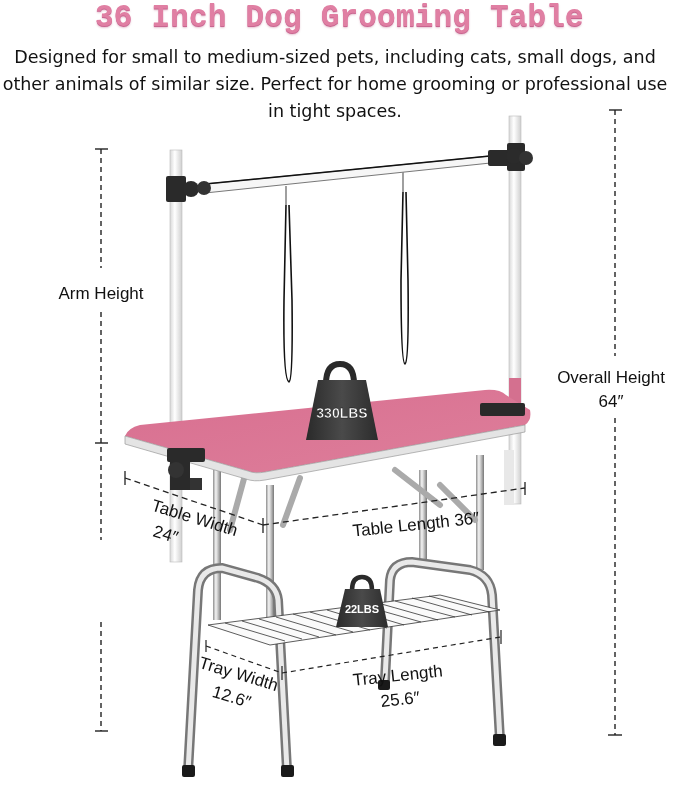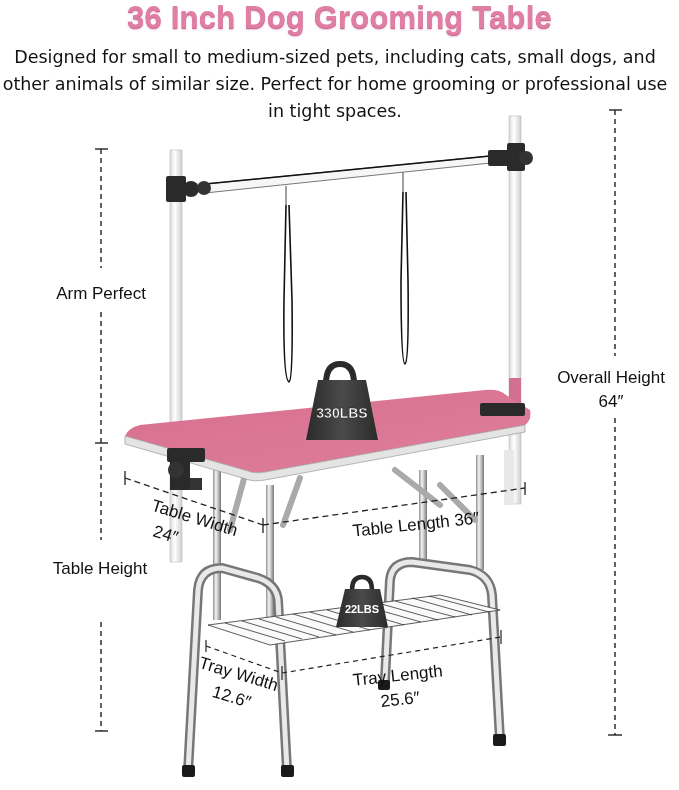--- a/index.html
+++ b/index.html
@@ -1,19 +1,19 @@
 <!DOCTYPE html>
 <html><head>
 <meta charset="utf-8">
 <style>
   html, body { margin: 0; padding: 0; background: #ffffff; }
   body { width: 679px; height: 790px; position: relative; overflow: hidden; font-family: "Liberation Sans", "DejaVu Sans", sans-serif; }
   .title {
     position: absolute; left: 0; top: 0; width: 679px; text-align: center;
-    font-family: Liberation Sans, sans-serif; font-weight: bold; font-size: 31px;
+    font-family: Liberation Mono, monospace; font-weight: bold; font-size: 31px;
     color: #e07fa3; line-height: 36px; letter-spacing: 0.2px;
     text-shadow: 0 1px 0 #c96590, 0 2px 2px rgba(180,80,120,0.35);
   }
   .desc {
     position: absolute; left: 0; top: 44px; width: 567px; text-align: center;
     font-family: "DejaVu Sans", sans-serif; font-size: 17.5px; line-height: 27px; color: #111;
   }
   .illus { position: absolute; left: 0; top: 0; width: 679px; height: 790px; }
   .lbl {
     position: absolute; text-align: center; font-family: "Liberation Sans", sans-serif;
@@ -189,25 +189,24 @@
   </g>
 
   <g>
     <path d="M352 590 Q352 577 362 577 Q372 577 372 590" fill="none" stroke="#2a2a2a" stroke-width="4.5"></path>
     <polygon points="345,589 380,589 388,627 336,627" fill="url(#wt)"></polygon>
     <text x="362" y="613" text-anchor="middle" font-family="Liberation Sans, sans-serif" font-weight="bold" font-size="11" fill="#fff">22LBS</text>
   </g>
 </svg>
 
 <div class="lbl" style="left:38px; top:282px; width:126px;">
-  <span>Arm Perfect</span>
+  <span>Arm Height</span>
 </div>
 
 <div class="lbl" style="left:30px; top:557px; width:140px;">
-  <span>Table Height</span>
 </div>
 
 <div class="lbl" style="left:540px; top:366px; width:142px;">
   <span>Overall Height</span>
   <span>64″</span>
 </div>
 
 <div class="lbl rot" style="left:133px; top:506px; width:116px; transform: rotate(17deg);">
   <span>Table Width</span>
   <span style="margin-left:-46px;">24″</span>

